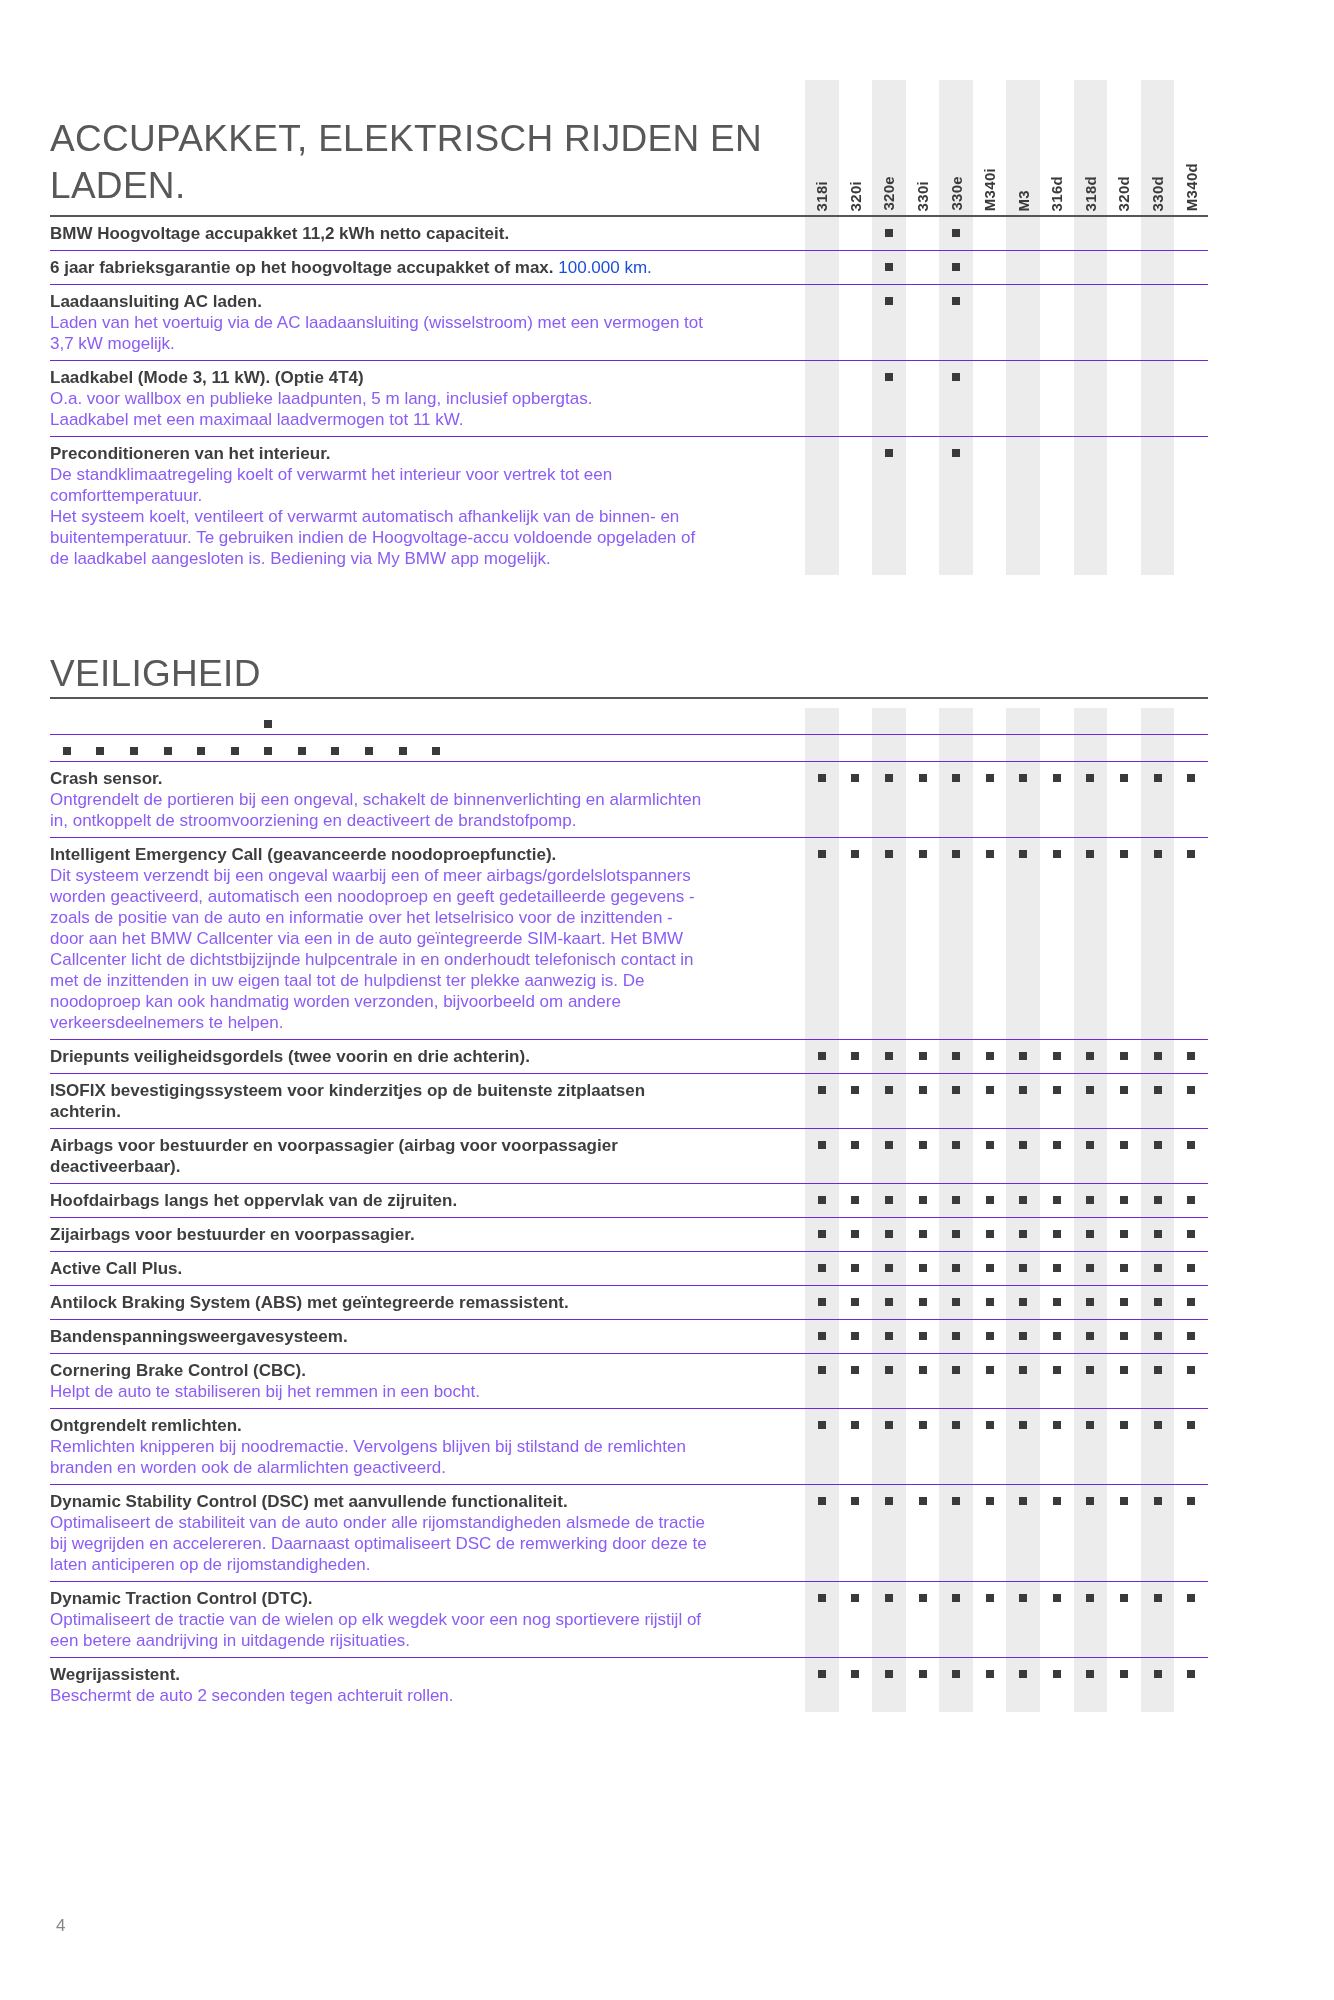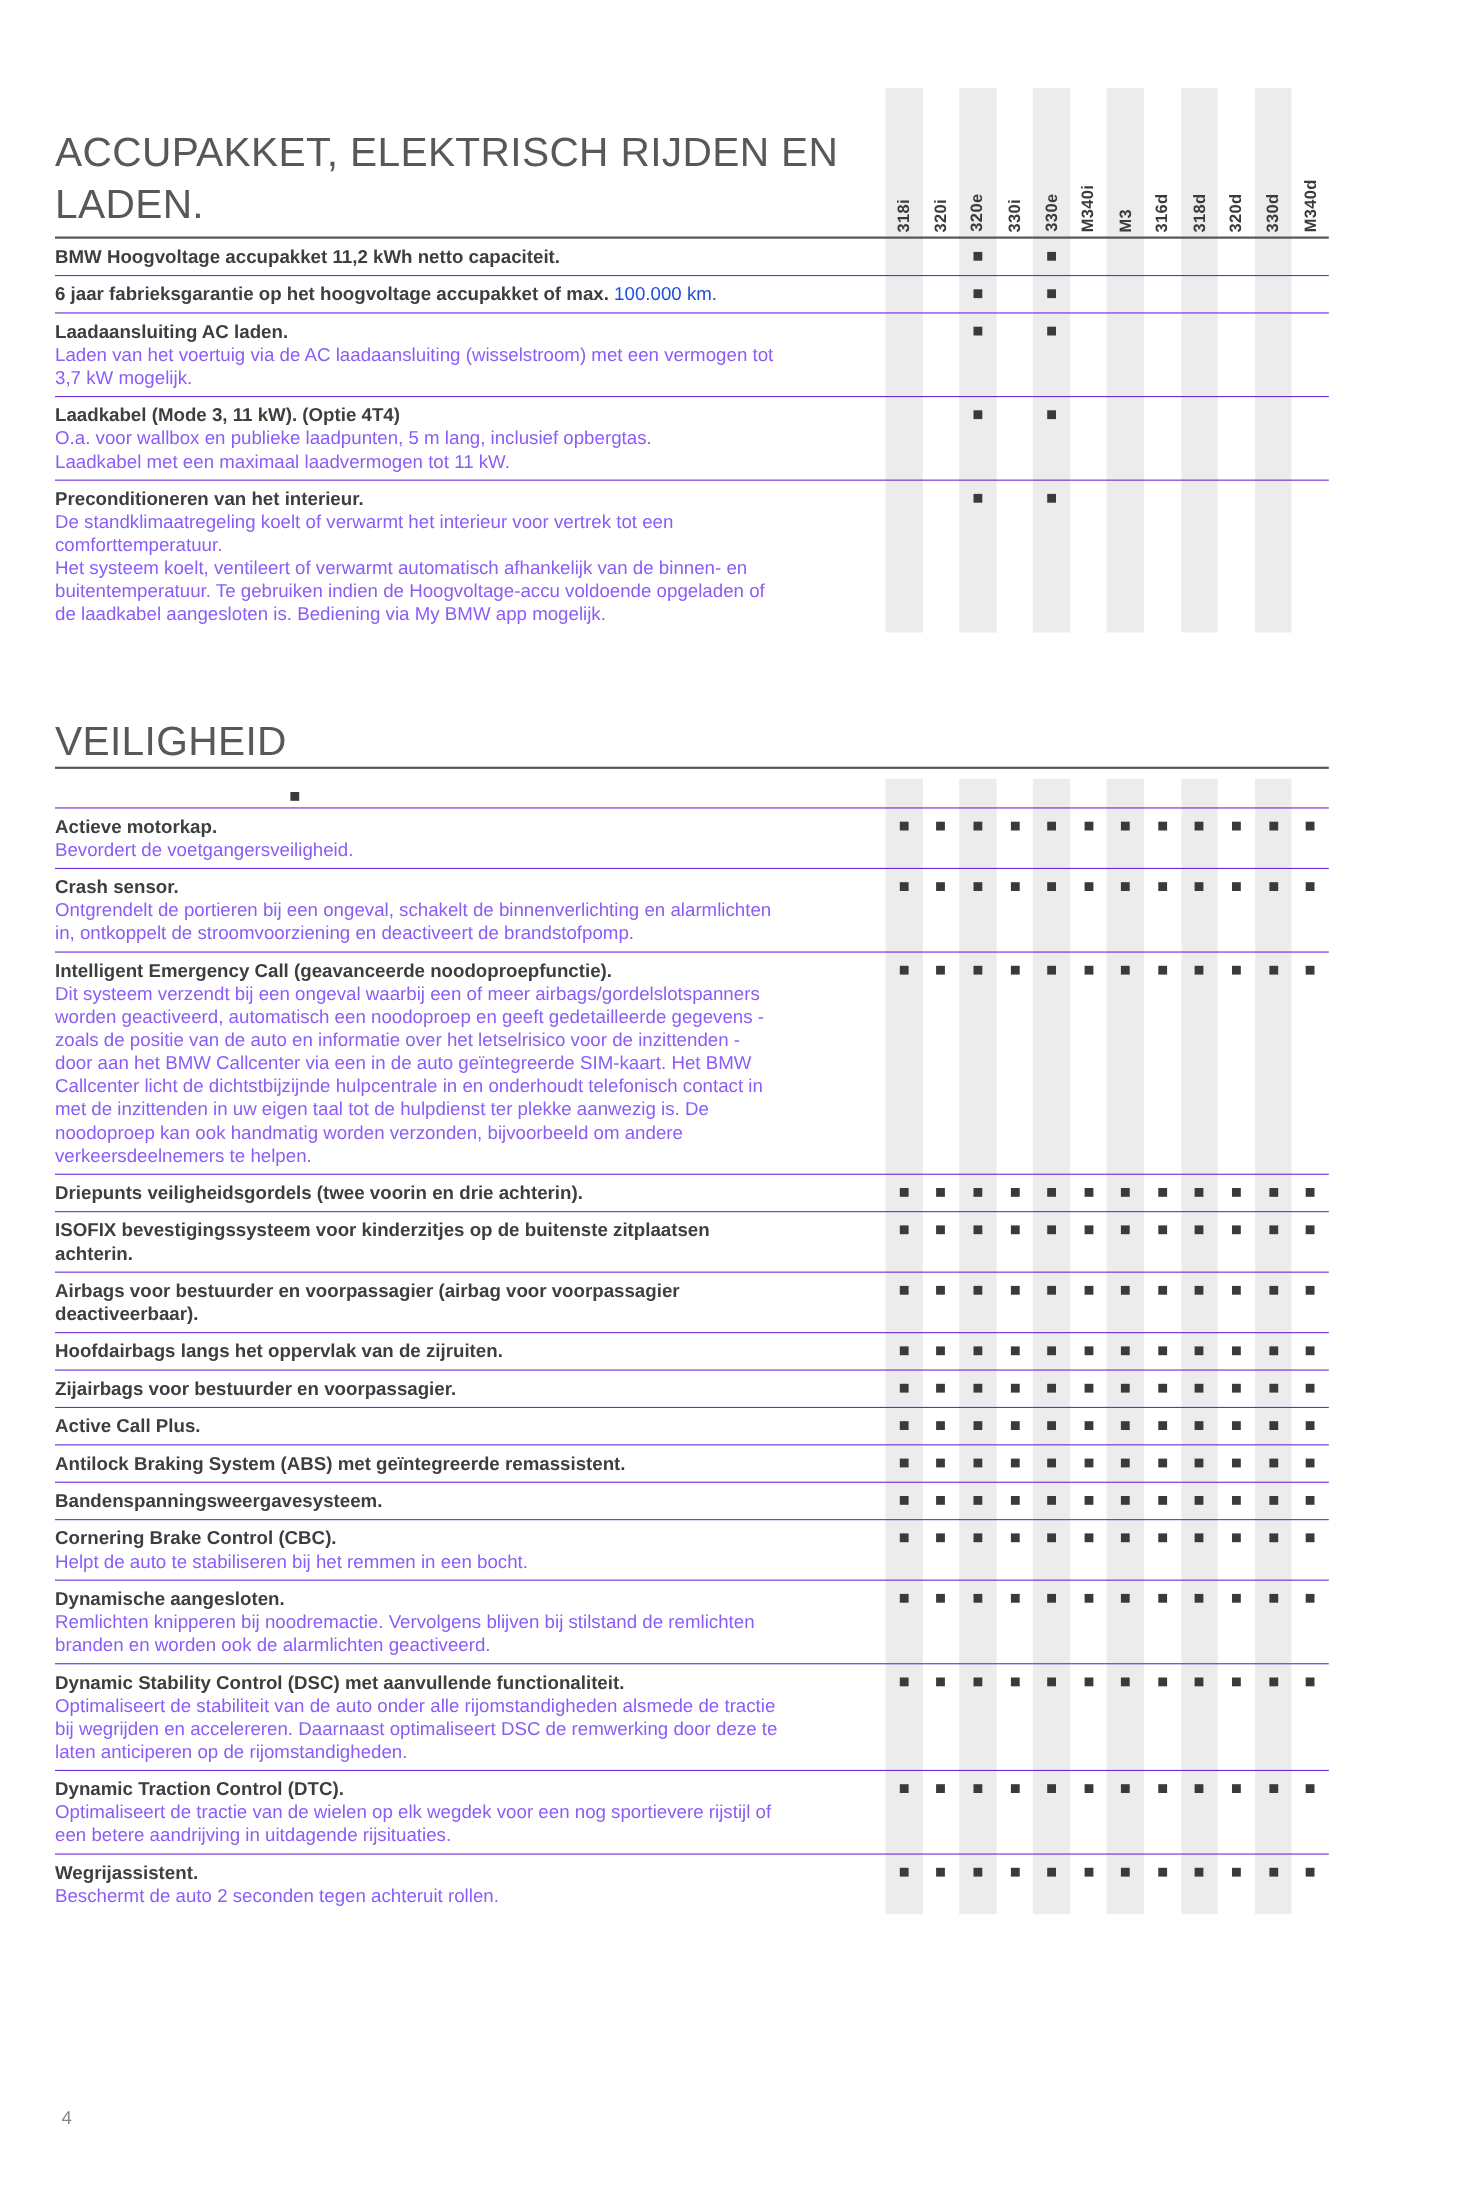--- a/index.html
+++ b/index.html
@@ -245,24 +245,20 @@
                 <div class="sq"></div>
               </div>
               <div class="cell"></div>
               <div class="cell"></div>
               <div class="cell"></div>
               <div class="cell"></div>
               <div class="cell"></div>
             </div>
           </div>
           <div class="row">
-            <div class="row-text">
-              <span class="row-title">Actieve motorkap.</span>
-              <div class="row-desc">Bevordert de voetgangersveiligheid.</div>
-            </div>
             <div class="cells">
               <div class="cell">
                 <div class="sq"></div>
               </div>
               <div class="cell">
                 <div class="sq"></div>
               </div>
               <div class="cell">
                 <div class="sq"></div>
               </div>
@@ -766,21 +762,21 @@
               <div class="cell">
                 <div class="sq"></div>
               </div>
               <div class="cell">
                 <div class="sq"></div>
               </div>
             </div>
           </div>
           <div class="row">
             <div class="row-text">
-              <span class="row-title">Dynamische aangesloten.</span>
+              <span class="row-title">Ontgrendelt remlichten.</span>
               <div class="row-desc">Remlichten knipperen bij noodremactie. Vervolgens blijven bij stilstand de remlichten branden en worden ook de alarmlichten geactiveerd.</div>
             </div>
             <div class="cells">
               <div class="cell">
                 <div class="sq"></div>
               </div>
               <div class="cell">
                 <div class="sq"></div>
               </div>
               <div class="cell">

